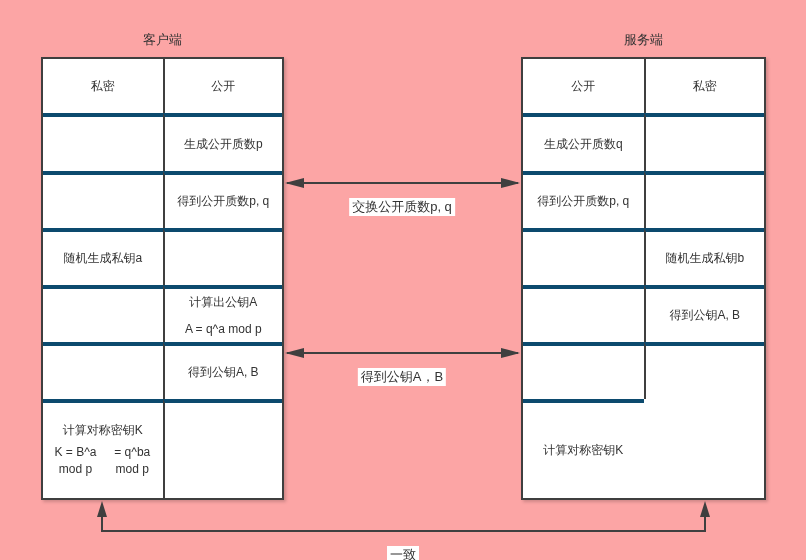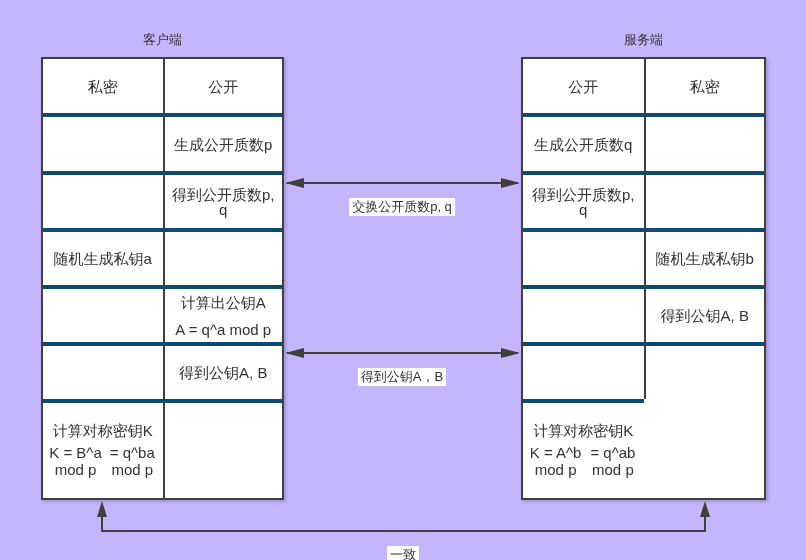--- a/index.html
+++ b/index.html
@@ -5,21 +5,21 @@
   html, body {
     margin: 0;
     padding: 0;
     background: #ffffff;
     font-family: "Liberation Sans", "DejaVu Sans", sans-serif;
   }
   .canvas {
     position: relative;
     width: 806px;
     height: 560px;
-    background: #c4b5fd;
+    background: #fca5a5;
     overflow: hidden;
     color: #333333;
   }
   .diagram-title {
     position: absolute;
     top: 31px;
     height: 18px;
     line-height: 18px;
     text-align: center;
     font-size: 13px;
@@ -43,21 +43,21 @@
   .table-client { left: 41px;  width: 243px; }
   .table-server { left: 521px; width: 245px; }
 
   .cell {
     box-sizing: border-box;
     display: flex;
     flex-direction: column;
     align-items: center;
     justify-content: center;
     text-align: center;
-    font-size: 15px;
+    font-size: 12px;
     line-height: 15px;
     color: #333333;
     padding: 2px 3px;
     overflow: hidden;
   }
   .cell:nth-child(even) { border-left: 2px solid #3f3f3f; }
   .cell:nth-child(n+3)  { border-top: 4px solid #0c4a6e; }
 
   .two-line { gap: 12px; }
   .key-cell { gap: 6px; }
@@ -138,24 +138,20 @@
     <div class="cell">随机生成私钥b</div>
 
     <div class="cell"></div>
 
     <div class="cell">得到公钥A, B</div>
     <div class="cell"></div>
 
     <div class="cell"></div>
     <div class="cell key-cell">
       <span>计算对称密钥K</span>
-      <span class="formula-block">
-        <span>K = A^b mod p</span>
-        <span>= q^ab mod p</span>
-      </span>
     </div>
   </div>
 
   <svg class="overlay-svg" width="806" height="560" viewBox="0 0 806 560">
     <g stroke="#3f3f3f" stroke-width="2" fill="#3f3f3f">
 
       <g>
         <line x1="287" y1="183" x2="518" y2="183"></line>
         <polygon points="285,183 304,178 304,188" stroke="none"></polygon>
         <polygon points="520,183 501,178 501,188" stroke="none"></polygon>

